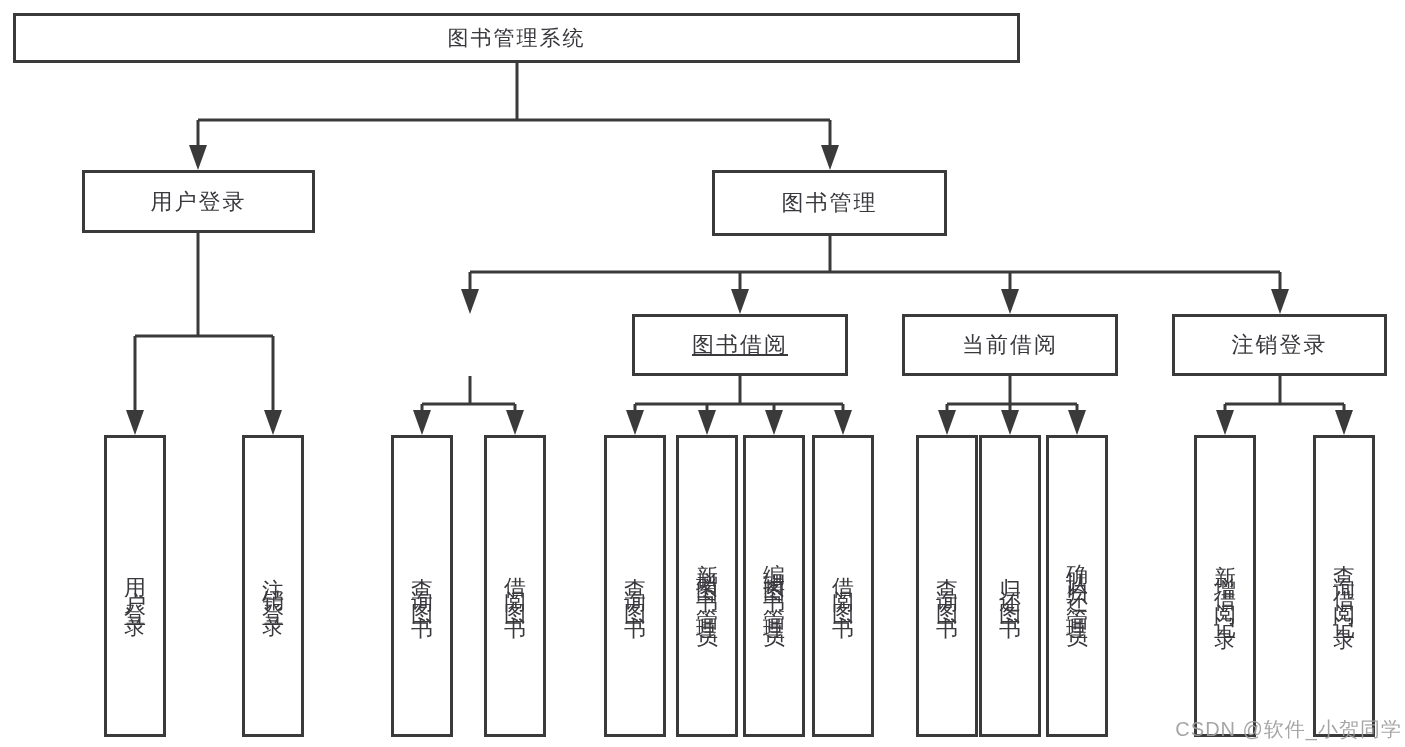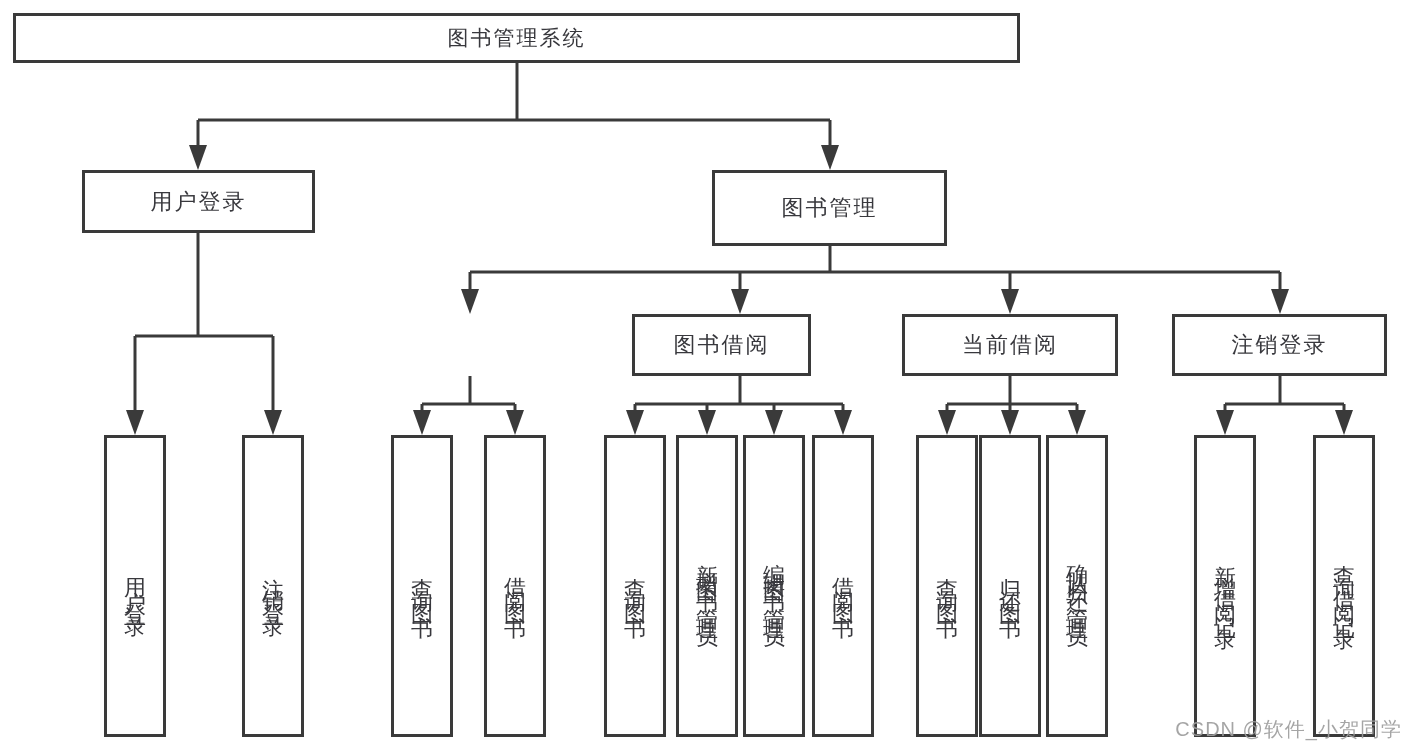--- a/index.html
+++ b/index.html
@@ -115,25 +115,25 @@
       <polygon points="1335,410 1353,410 1344,435" fill="#3a3a3a"></polygon>
     </svg>
 
   <div class="hbox root-box" style="left:13px;top:13px;width:1007px;height:50px;">
     <span>图书管理系统</span>
   </div>
 
   <div class="hbox" style="left:82px;top:170px;width:233px;height:63px;">
     <span>用户登录</span>
   </div>
-  <div class="hbox" style="left:712px;top:170px;width:235px;height:76px;">
+  <div class="hbox" style="left:712px;top:170px;width:235px;height:66px;">
     <span>图书管理</span>
   </div>
 
-  <div class="hbox" style="left:632px;top:314px;width:179px;height:62px;">
+  <div class="hbox" style="left:632px;top:314px;width:216px;height:62px;text-decoration:underline;">
     <span>图书借阅</span>
   </div>
   <div class="hbox" style="left:902px;top:314px;width:216px;height:62px;">
     <span>当前借阅</span>
   </div>
   <div class="hbox" style="left:1172px;top:314px;width:215px;height:62px;">
     <span>注销登录</span>
   </div>
 
   <div class="vbox" style="left:104px;">

